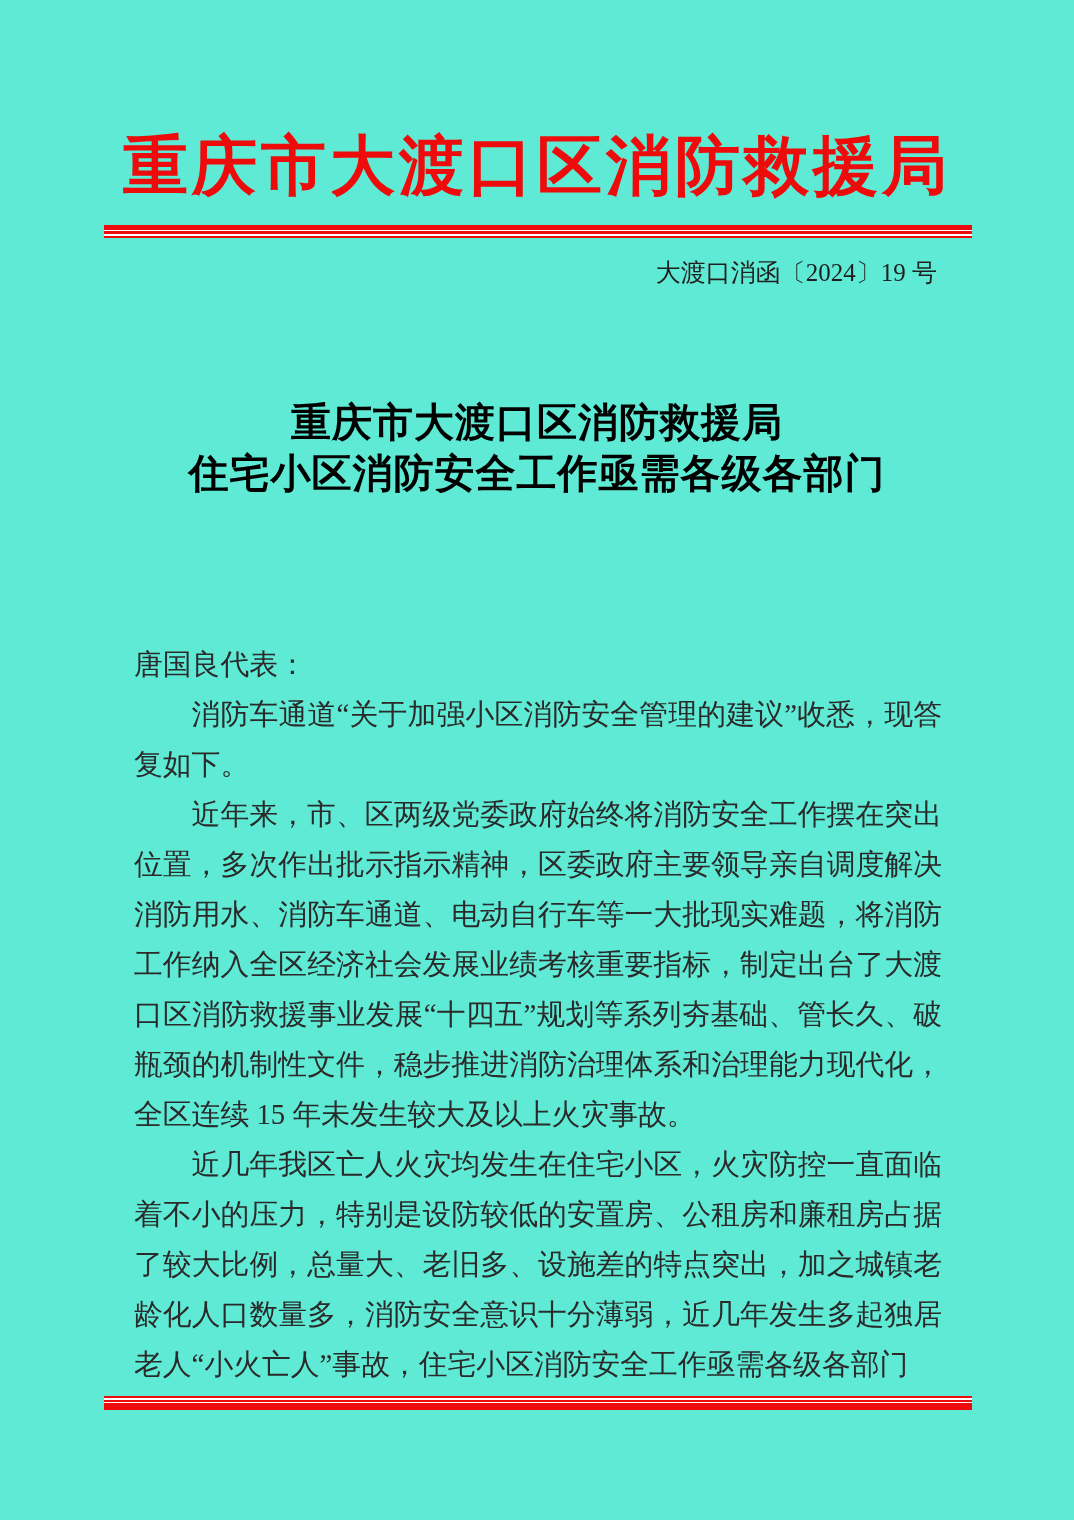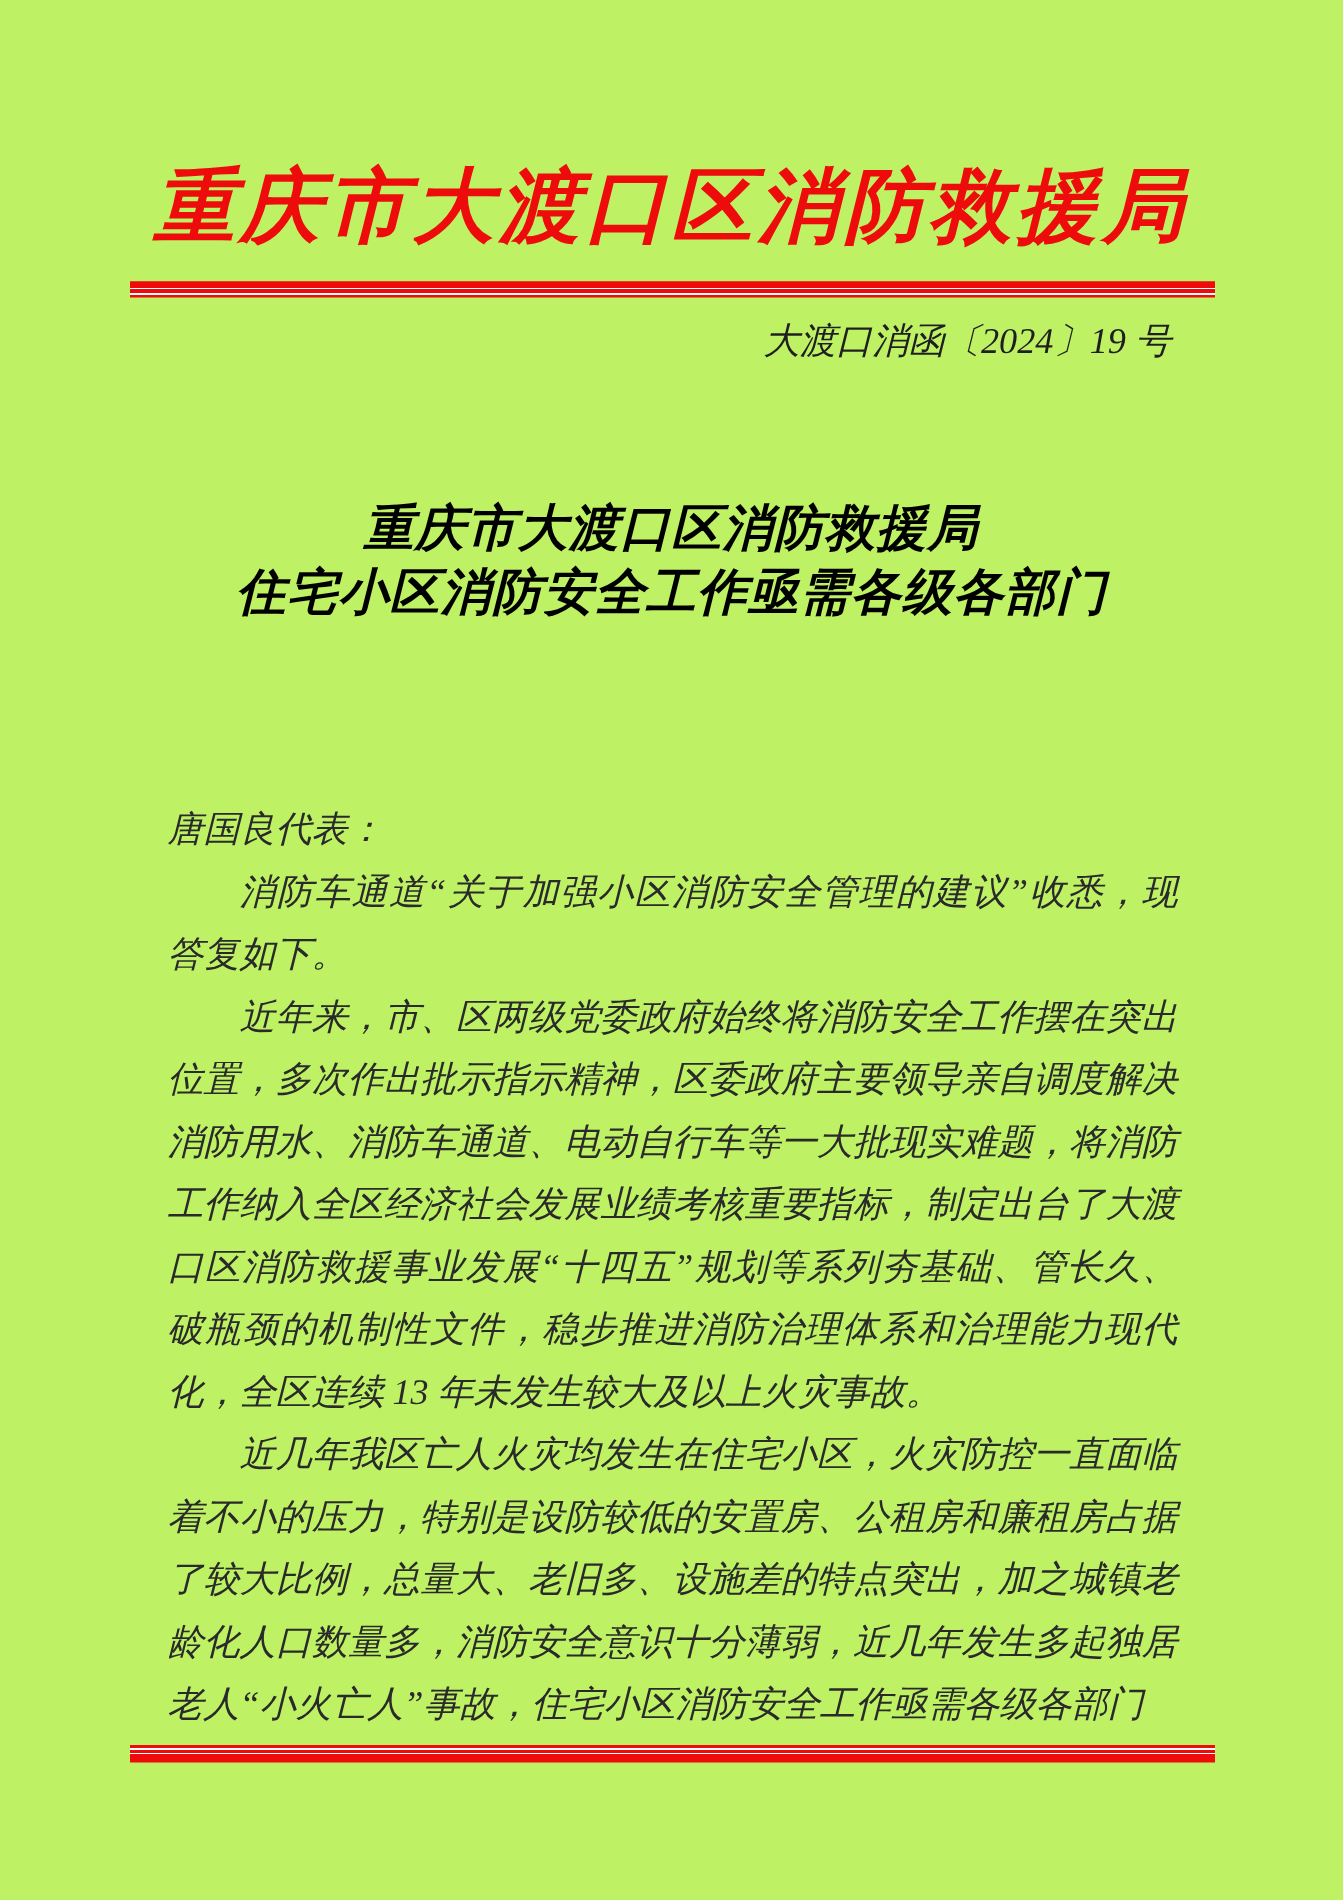--- a/index.html
+++ b/index.html
@@ -4,24 +4,23 @@
 <style>
   html, body {
     margin: 0;
     padding: 0;
     background: #ffffff;
   }
   .page {
     position: relative;
     width: 1074px;
     height: 1520px;
-    background: #bef264;
+    background: #5eead4;
     overflow: hidden;
     font-family: "Liberation Serif", serif;
-    font-style: italic;
   }
   
   .letterhead {
     position: absolute;
     top: 128px;
     left: 0;
     width: 100%;
     text-align: center;
     color: #ee0b0b;
     font-size: 65px;
@@ -57,21 +56,21 @@
       #ee0b0b 0px, #ee0b0b 2px,
       #ffffff 2px, #ffffff 4px,
       #ee0b0b 4px, #ee0b0b 6px,
       #ffffff 6px, #ffffff 7px,
       #ee0b0b 7px, #ee0b0b 14px);
   }
   .doc-number {
     position: absolute;
     top: 252px;
     right: 137px;
-    font-size: 29px;
+    font-size: 25px;
     color: #1f1f1f;
     line-height: 42px;
     white-space: nowrap;
   }
   .title {
     position: absolute;
     top: 397px;
     left: 0;
     width: 100%;
     text-align: center;
@@ -107,19 +106,19 @@
   <div class="doc-number">大渡口消函〔2024〕19 号</div>
 
   <div class="title">
     <div class="title-line">重庆市大渡口区消防救援局</div>
     <div class="title-line">住宅小区消防安全工作亟需各级各部门</div>
   </div>
 
   <div class="body-text">
     <p class="salutation">唐国良代表：</p>
     <p class="para">消防车通道“关于加强小区消防安全管理的建议”收悉，现答复如下。</p>
-    <p class="para">近年来，市、区两级党委政府始终将消防安全工作摆在突出位置，多次作出批示指示精神，区委政府主要领导亲自调度解决消防用水、消防车通道、电动自行车等一大批现实难题，将消防工作纳入全区经济社会发展业绩考核重要指标，制定出台了大渡口区消防救援事业发展“十四五”规划等系列夯基础、管长久、破瓶颈的机制性文件，稳步推进消防治理体系和治理能力现代化，全区连续 13 年未发生较大及以上火灾事故。</p>
+    <p class="para">近年来，市、区两级党委政府始终将消防安全工作摆在突出位置，多次作出批示指示精神，区委政府主要领导亲自调度解决消防用水、消防车通道、电动自行车等一大批现实难题，将消防工作纳入全区经济社会发展业绩考核重要指标，制定出台了大渡口区消防救援事业发展“十四五”规划等系列夯基础、管长久、破瓶颈的机制性文件，稳步推进消防治理体系和治理能力现代化，全区连续 15 年未发生较大及以上火灾事故。</p>
     <p class="para">近几年我区亡人火灾均发生在住宅小区，火灾防控一直面临着不小的压力，特别是设防较低的安置房、公租房和廉租房占据了较大比例，总量大、老旧多、设施差的特点突出，加之城镇老龄化人口数量多，消防安全意识十分薄弱，近几年发生多起独居老人“小火亡人”事故，住宅小区消防安全工作亟需各级各部门</p>
   </div>
 
   <div class="rule-bottom"></div>
 
 </div>
 
 </body></html>

